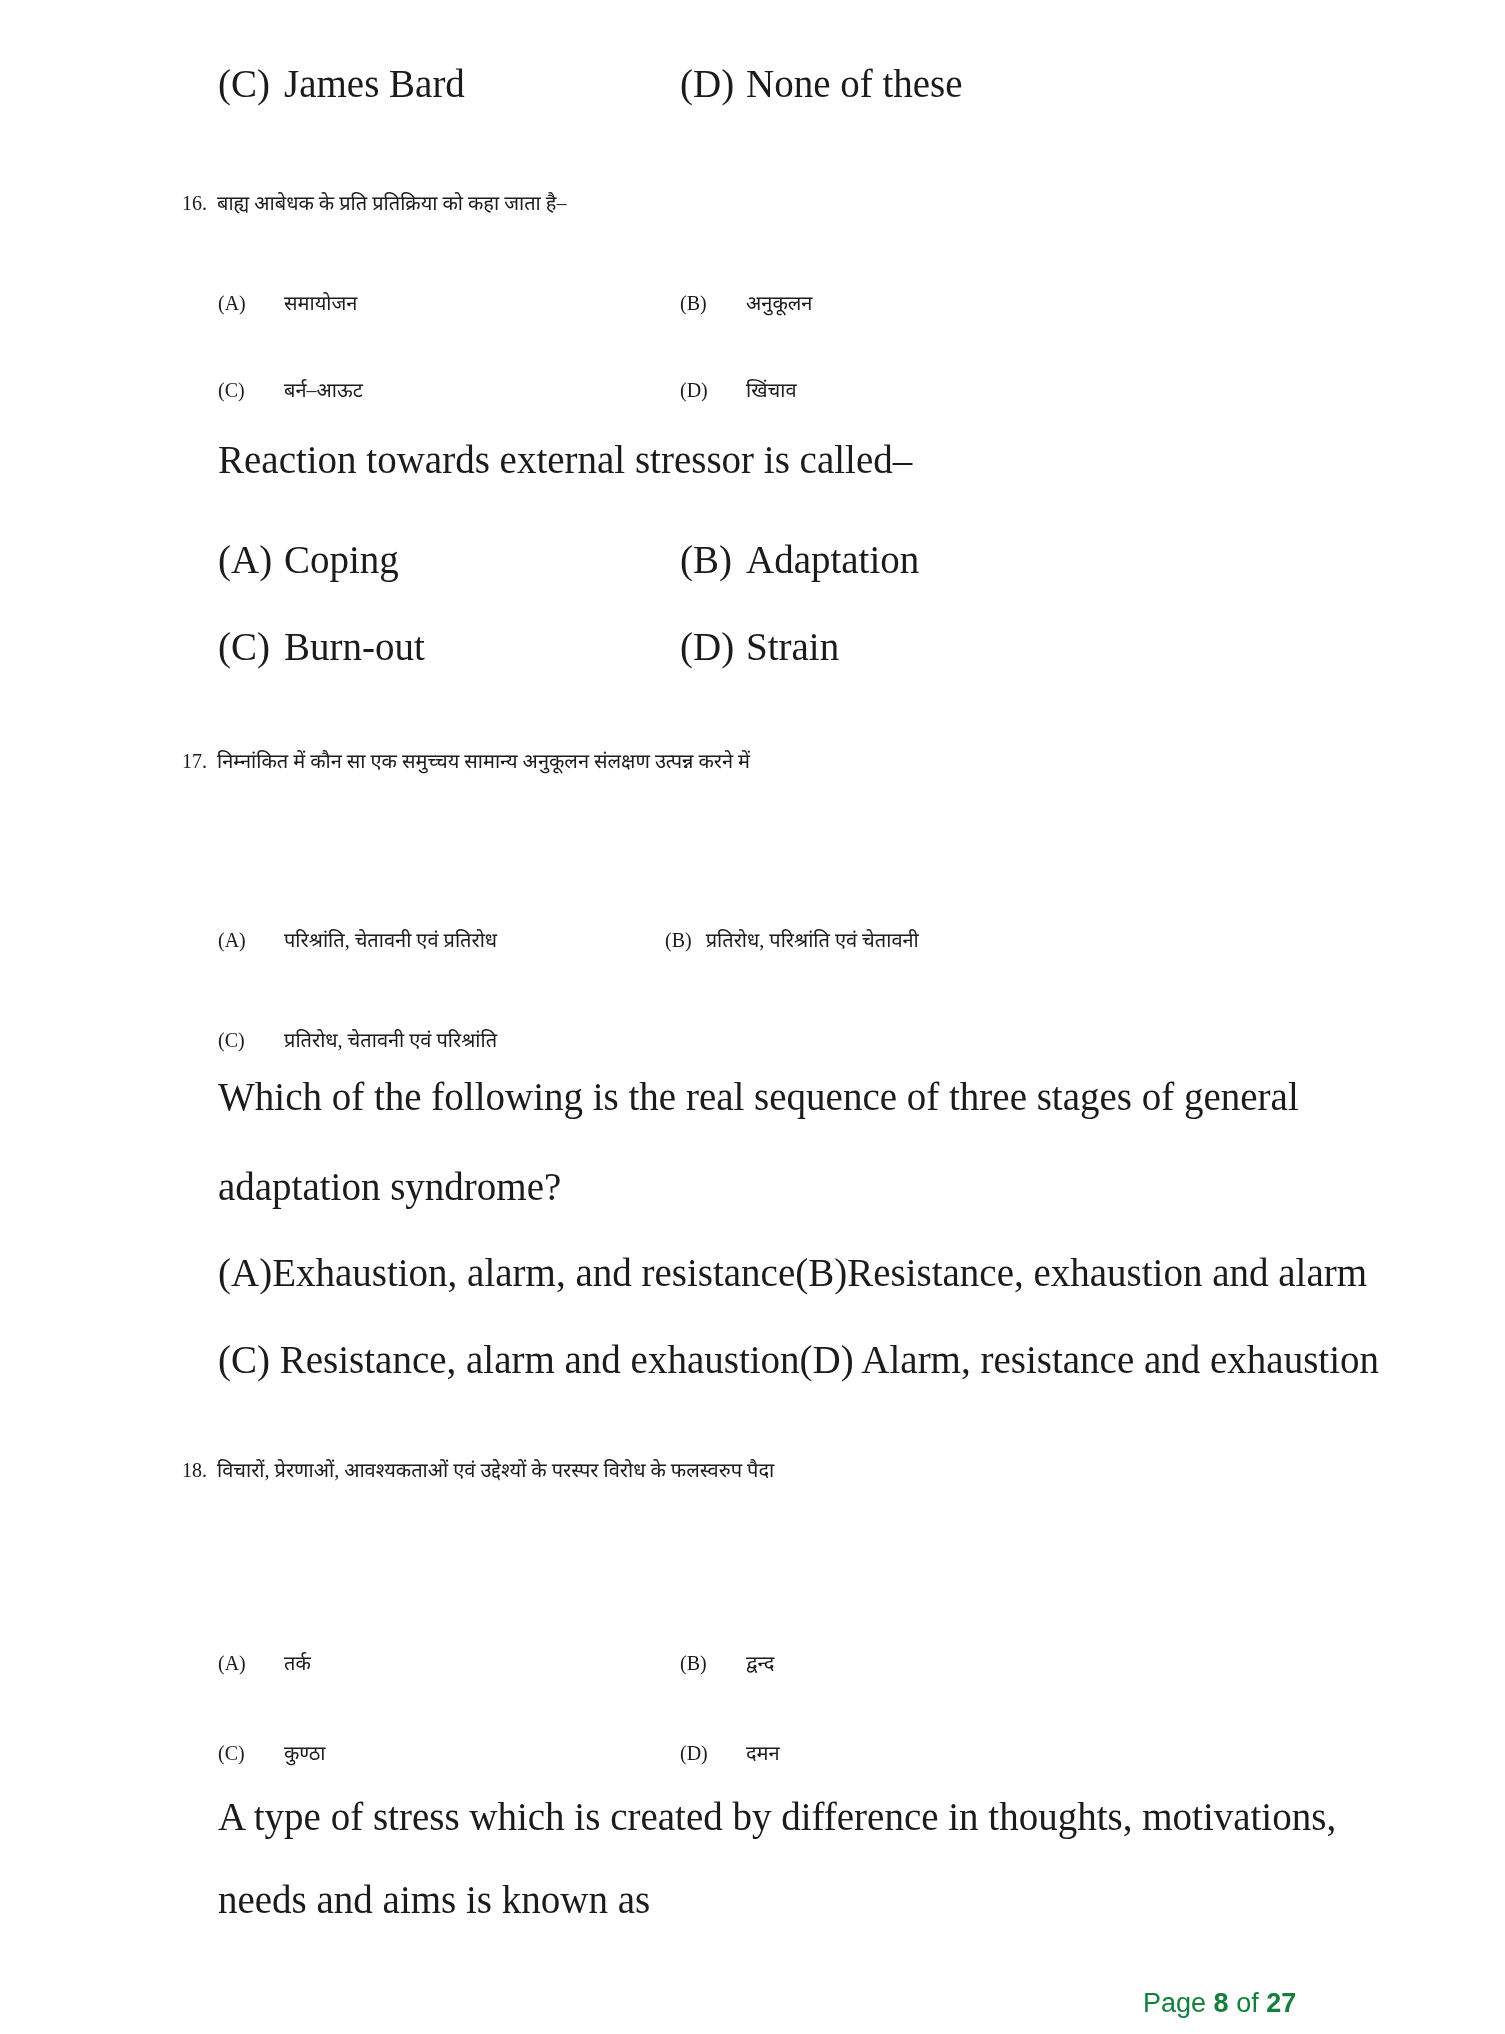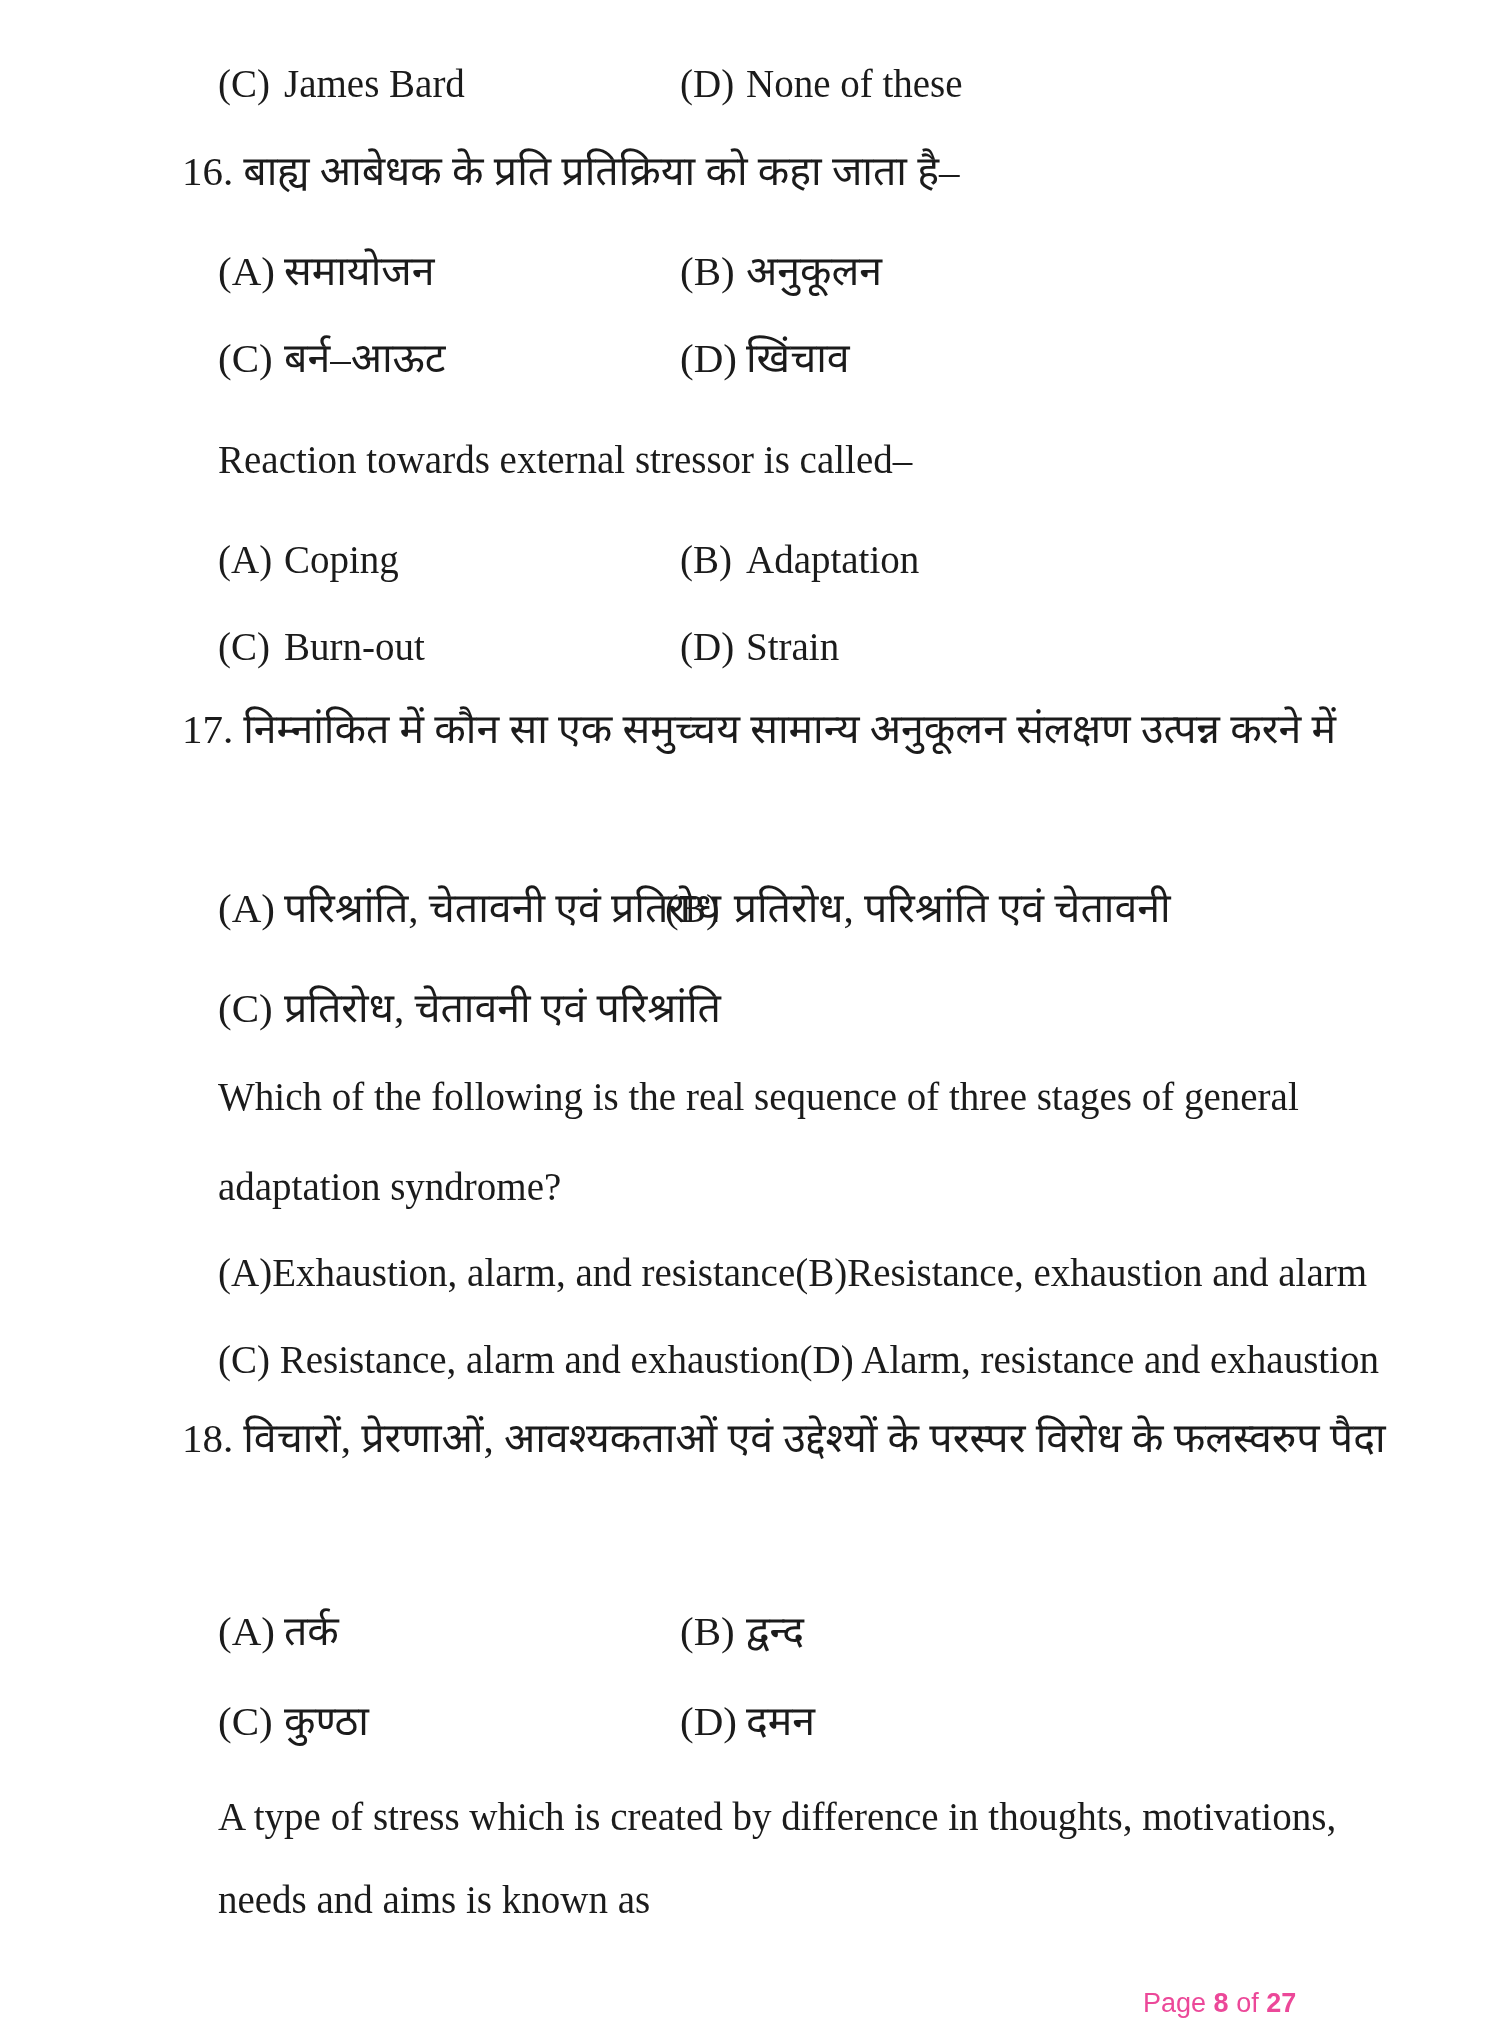--- a/index.html
+++ b/index.html
@@ -7,29 +7,29 @@
   .page {
     position: relative;
     width: 1505px;
     height: 2034px;
     background: #ffffff;
     color: #1b1b1b;
     font-family: "Liberation Serif", serif;
     overflow: hidden;
   }
   .abs { position: absolute; white-space: nowrap; font-size: 39px; line-height: 1.15; }
-  .hindi { font-size: 41px; }
+  .hindi { font-size: 20px; margin-top: 44px; }
   .qnum { display: inline-block; margin-right: 10px; }
   .olabel { display: inline-block; min-width: 66px; }
   .olabel.tight { min-width: 0; margin-right: 14px; }
   .gap2 { }
   .footer {
     font-family: "Liberation Sans", sans-serif;
     font-size: 27px;
-    color: #ec4899;
+    color: #15803d;
   }
   .footer b { font-weight: bold; }
 </style>
 </head>
 <body>
 
 <div class="page">
 
   <div class="abs" style="top:62px;left:218px">
     <span class="olabel">(C)</span><span>James Bard</span>

